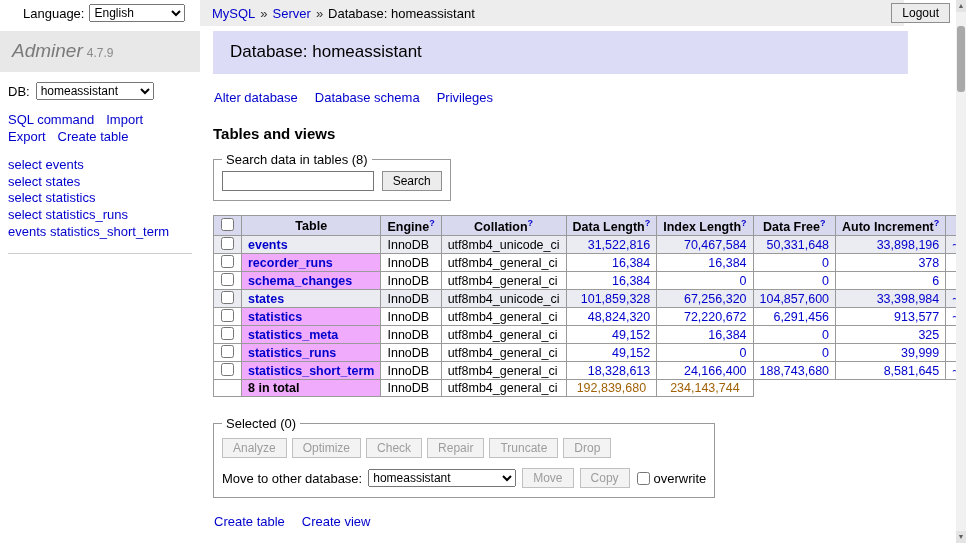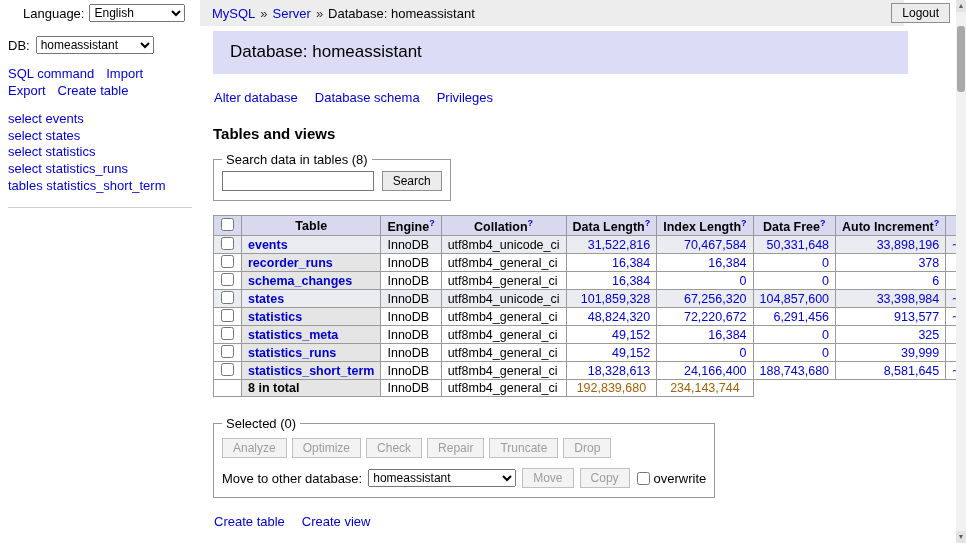--- a/index.html
+++ b/index.html
@@ -46,21 +46,21 @@
   input[type=text] { width:152px; font-size:12px; padding:2px 3px; border:1px solid #767676; font-family:inherit; }
   button { font-family:inherit; font-size:12px; padding:2px 10px; background:#ececec;
            border:1px solid #8f8f8f; border-radius:0; color:#000; cursor:pointer; }
   button.dis { color:#9d9d9d; border-color:#c0c0c0; background:#f3f3f3; }
   .searchbox button { margin-left:4px; }
 
   table { border-collapse:collapse; margin:14px 0 0; font-size:12.5px; }
   th, td { border:1px solid #9a9a9a; padding:1px 6px; height:17px; white-space:nowrap; }
   thead th { background:#d8d8ef; font-weight:bold; text-align:center; }
   thead sup a { font-size:9px; }
-  tbody th { text-align:left; background:#e5e5e5; }
+  tbody th { text-align:left; background:#f0abfc; }
   tbody th a { font-weight:bold; }
   tr.odd td, tr.odd th { background:#ebebf2; }
   td.num { text-align:right; }
   td.chk { width:20px; text-align:center; padding:0 3px; }
   td.ghost { border:none; background:none; }
   td.total-num { text-align:center; color:#a16207; }
   th.total { font-weight:bold; }
   input[type=checkbox] { margin:1px; }
 
   .btnrow { display:flex; gap:5px; margin-top:3px; }
@@ -97,37 +97,40 @@
       <span class="sep">»</span>
       <span>Database: homeassistant</span>
     </div>
     <div class="logout-area">
       <button>Logout</button>
     </div>
   </div>
 
   <div class="layout">
     <div class="sidebar">
+      <h1 class="logo">
+        <span>Adminer</span><span class="version">4.7.9</span>
+      </h1>
       <div class="side-pad">
         <div class="dbrow">
           <span>DB:</span>
           <select>
             <option>homeassistant</option>
           </select>
         </div>
         <div class="side-links-wrap" id="side-links">
             <div class="side-line"><a href="#">SQL command</a><a href="#">Import</a></div>
             <div class="side-line"><a href="#">Export</a><a href="#">Create table</a></div>
           </div>
         <div class="tablelist" id="table-links">
             <a href="#">select events</a>
             <a href="#">select states</a>
             <a href="#">select statistics</a>
             <a href="#">select statistics_runs</a>
-            <a href="#">tables statistics_short_term</a>
+            <a href="#">events statistics_short_term</a>
           </div>
         <hr class="side-hr">
       </div>
     </div>
 
     <div class="main">
       <h2 class="title">Database: homeassistant</h2>
 
       <div class="actions" id="main-actions"><a href="#">Alter database</a><a href="#">Database schema</a><a href="#">Privileges</a></div>
 

